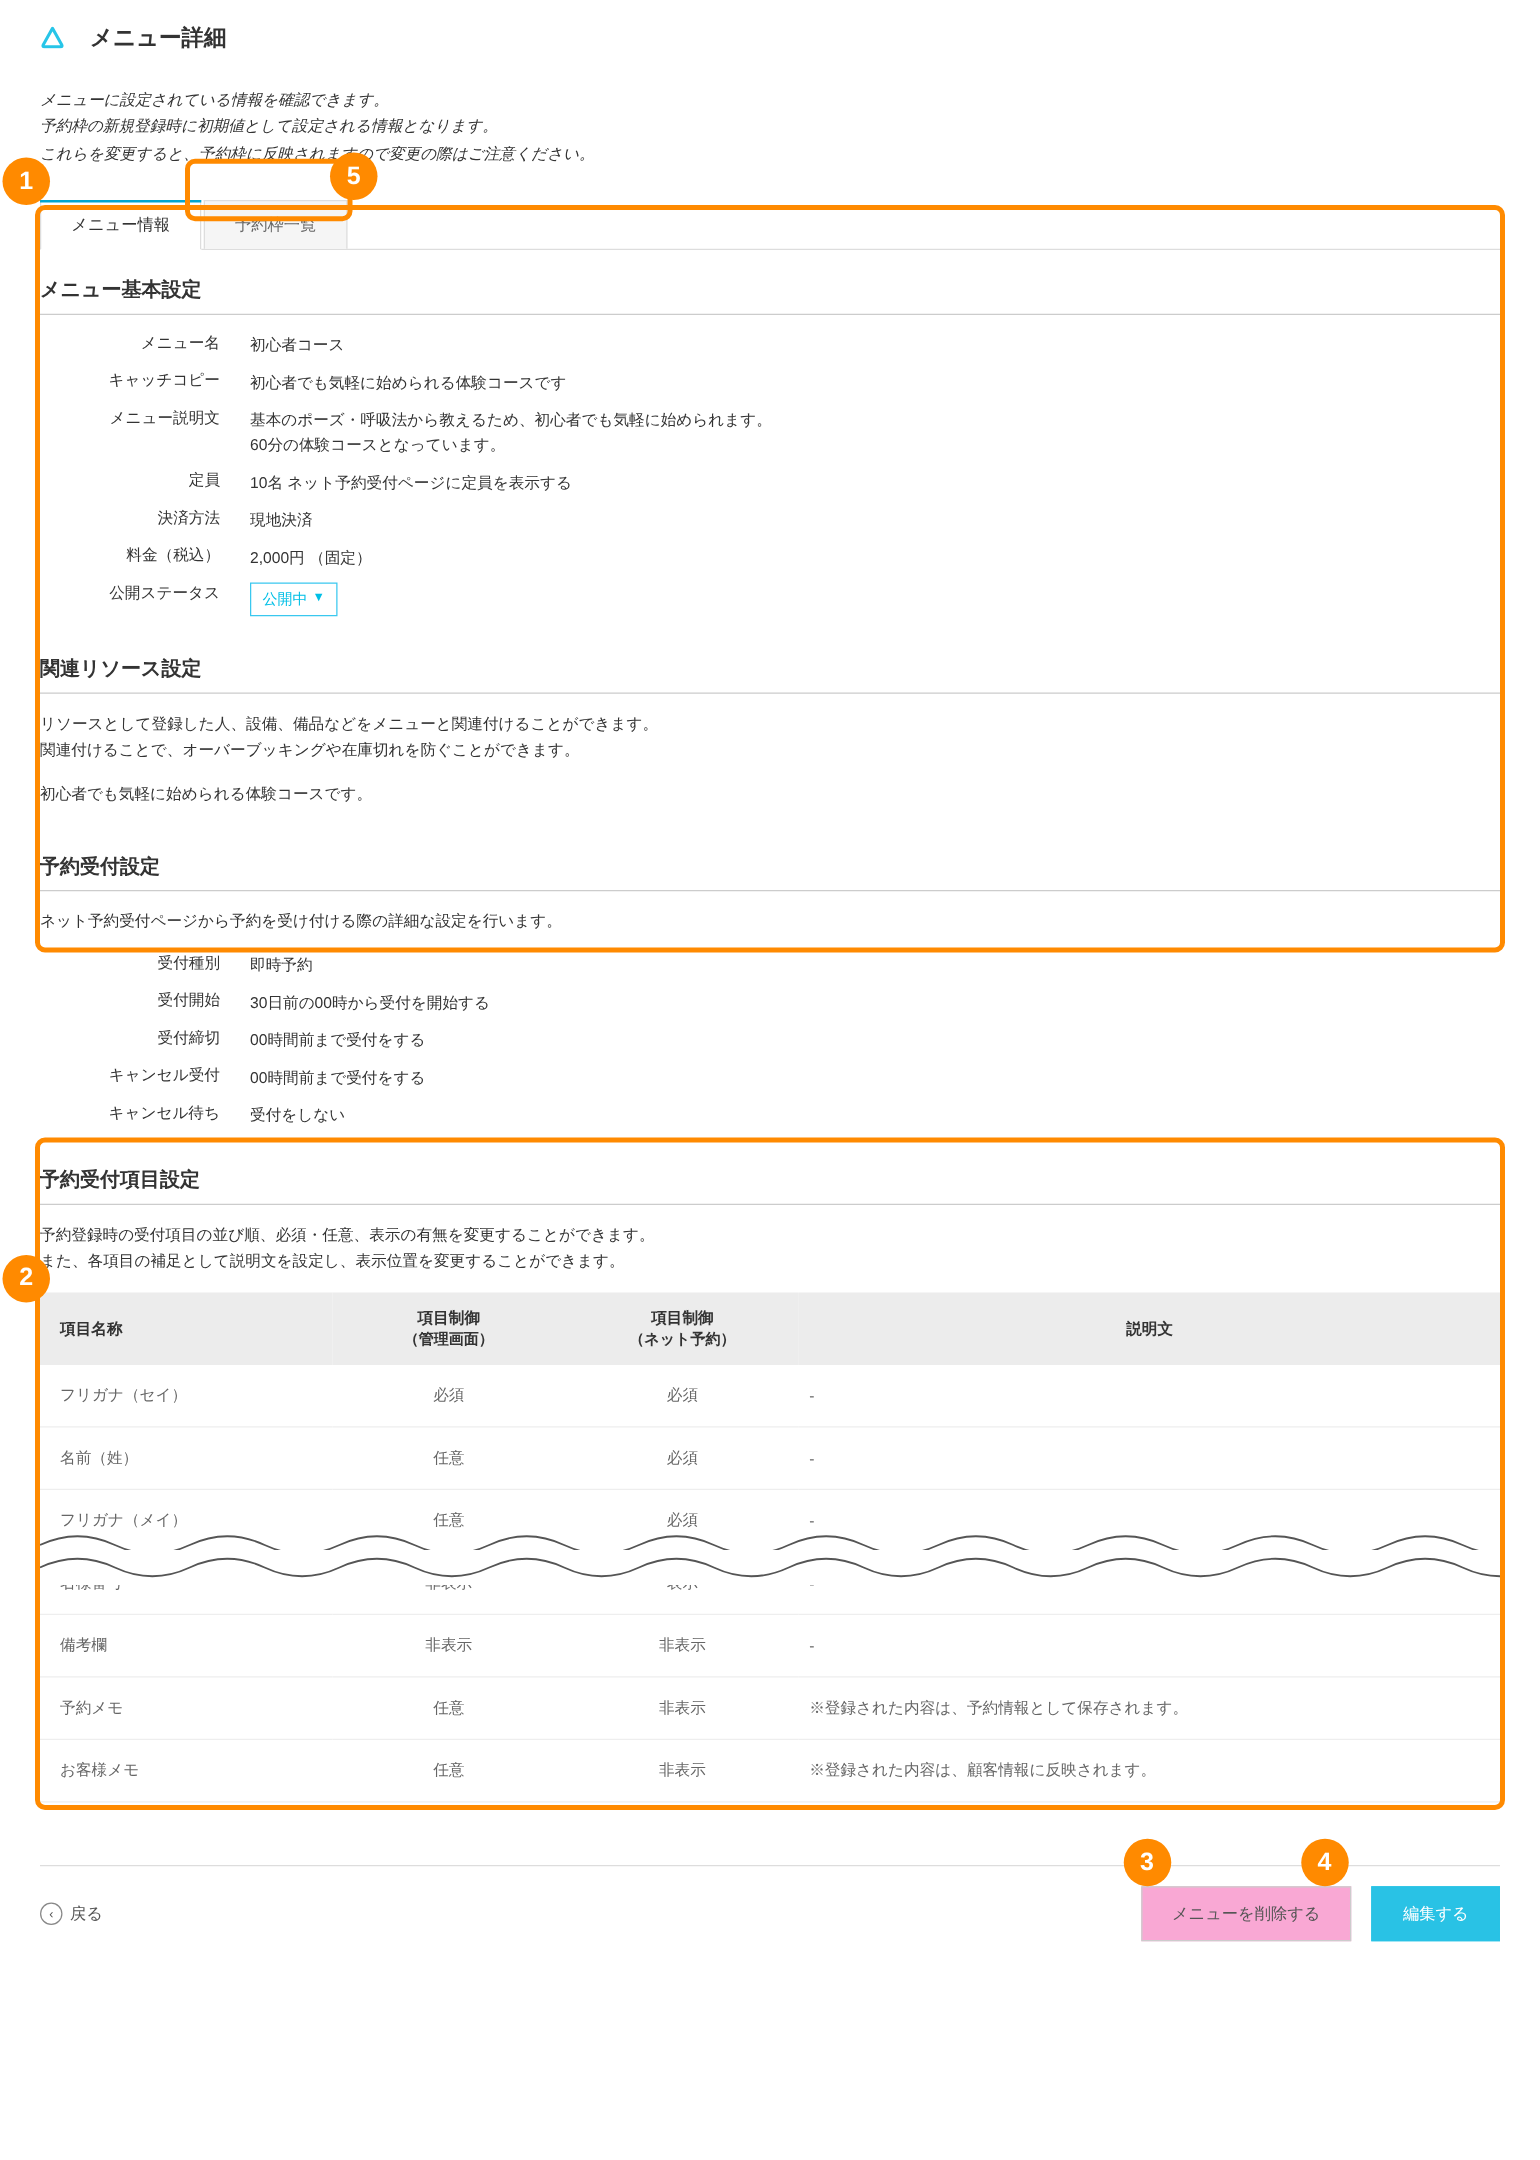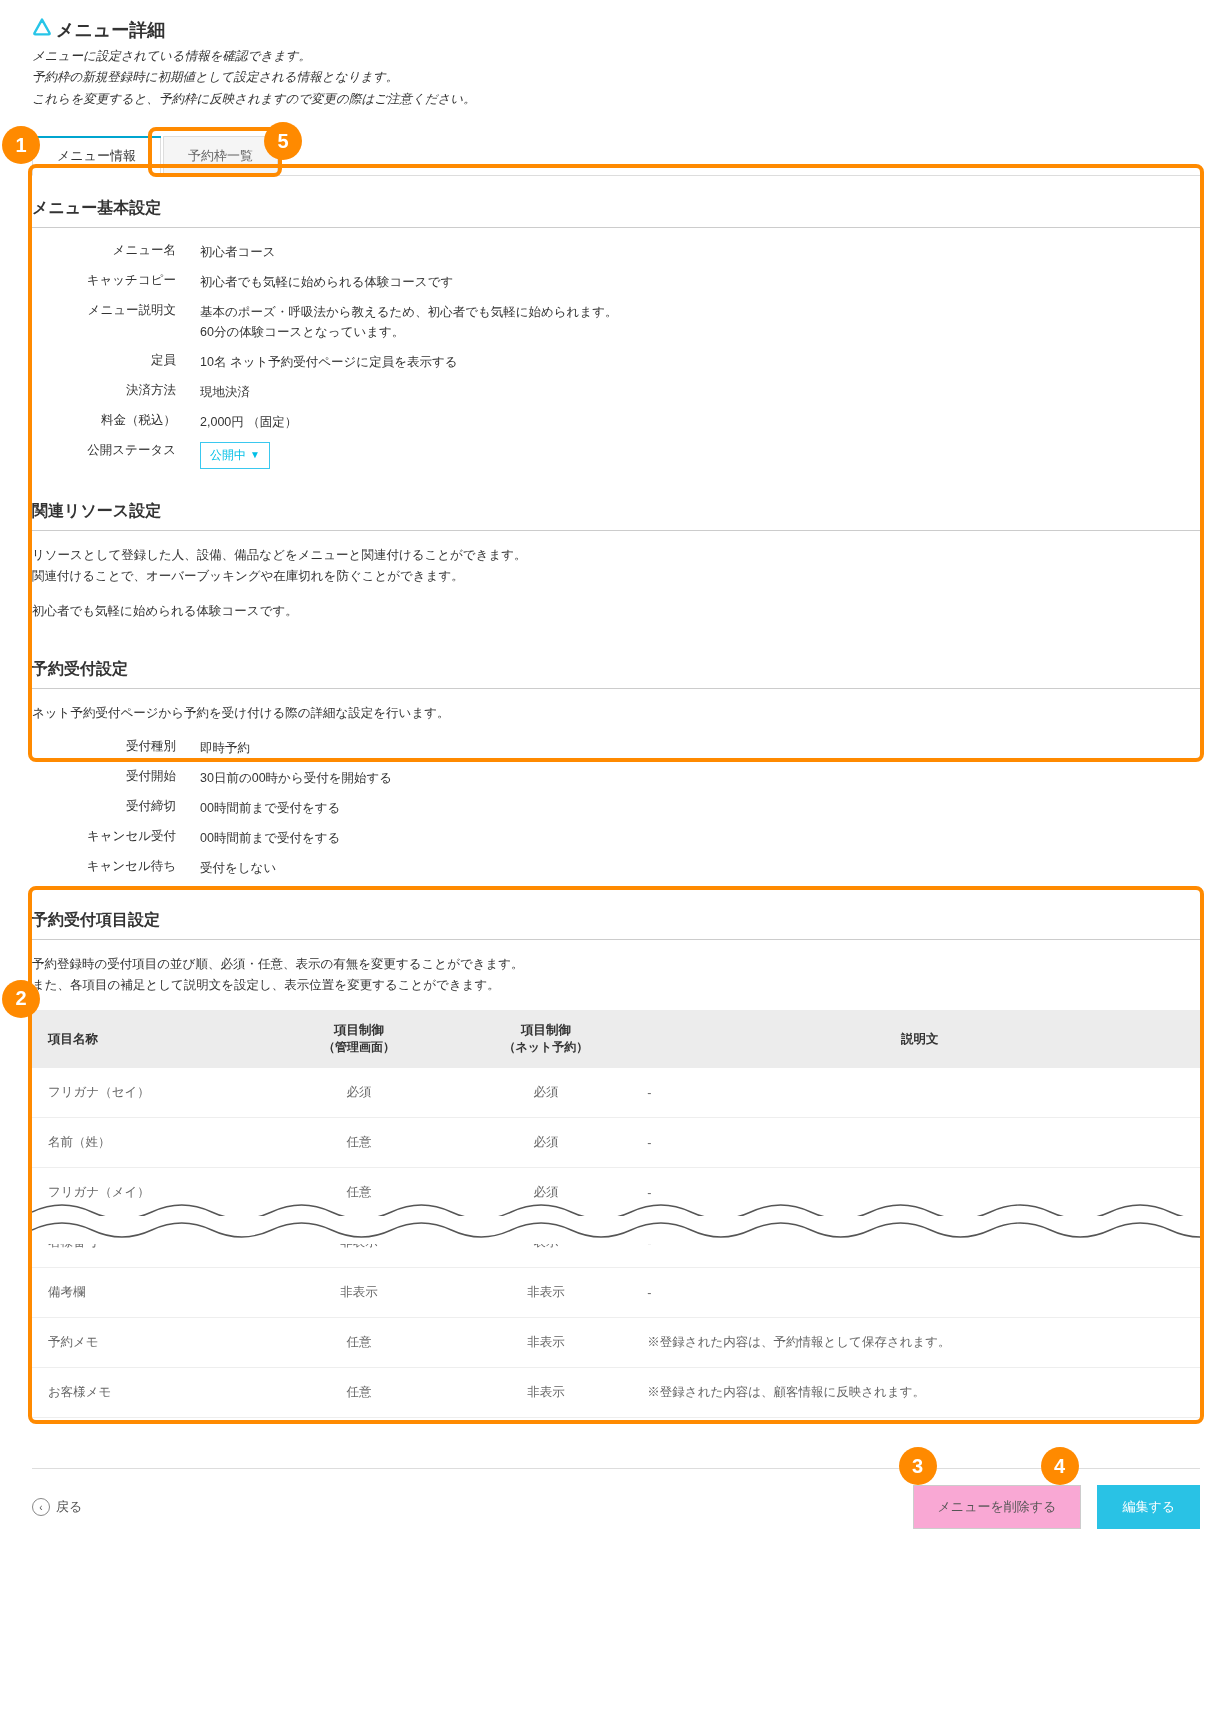--- a/index.html
+++ b/index.html
@@ -1,18 +1,18 @@
 <!DOCTYPE html>
 <html><head>
   <meta charset="utf-8">
   <style>
     * { margin:0; padding:0; box-sizing:border-box; }
     body { font-family:"Helvetica Neue",Arial,"Hiragino Kaku Gothic ProN","Hiragino Sans",Meiryo,sans-serif; font-size:13px; color:#333; background:#fff; width:1232px; }
     .canvas { position:relative; padding:18px 32px 40px; }
-    .title-row { display:flex; align-items:flex-start; gap:4px; margin-bottom:4px; }
+    .title-row { display:flex; align-items:center; gap:20px; margin-bottom:28px; }
     .logo-tri { width:20px; height:18px; }
     .logo-tri svg { width:100%; height:100%; display:block; }
     h1 { font-size:18px; font-weight:bold; }
     .intro p { line-height:1.7; font-size:12.5px; color:#333;font-style:italic; }
     .tabs { display:flex; margin-top:26px; border-bottom:1px solid #ddd; }
     .tab { padding:10px 24px; font-size:13px; background:#f5f5f5; border:1px solid #ddd; border-bottom:none; margin-right:2px; color:#666; cursor:pointer; }
     .tab.active { background:#fff; border-bottom:1px solid #fff; margin-bottom:-1px; color:#333; position:relative; }
     .tab.active::before { content:""; position:absolute; top:-1px; left:-1px; right:-1px; height:2px; background:#00a5cf; }
     .section { padding-top:22px; }
     .section h2 { font-size:16px; font-weight:bold; border-bottom:1px solid #ccc; padding-bottom:8px; margin-bottom:14px; }

